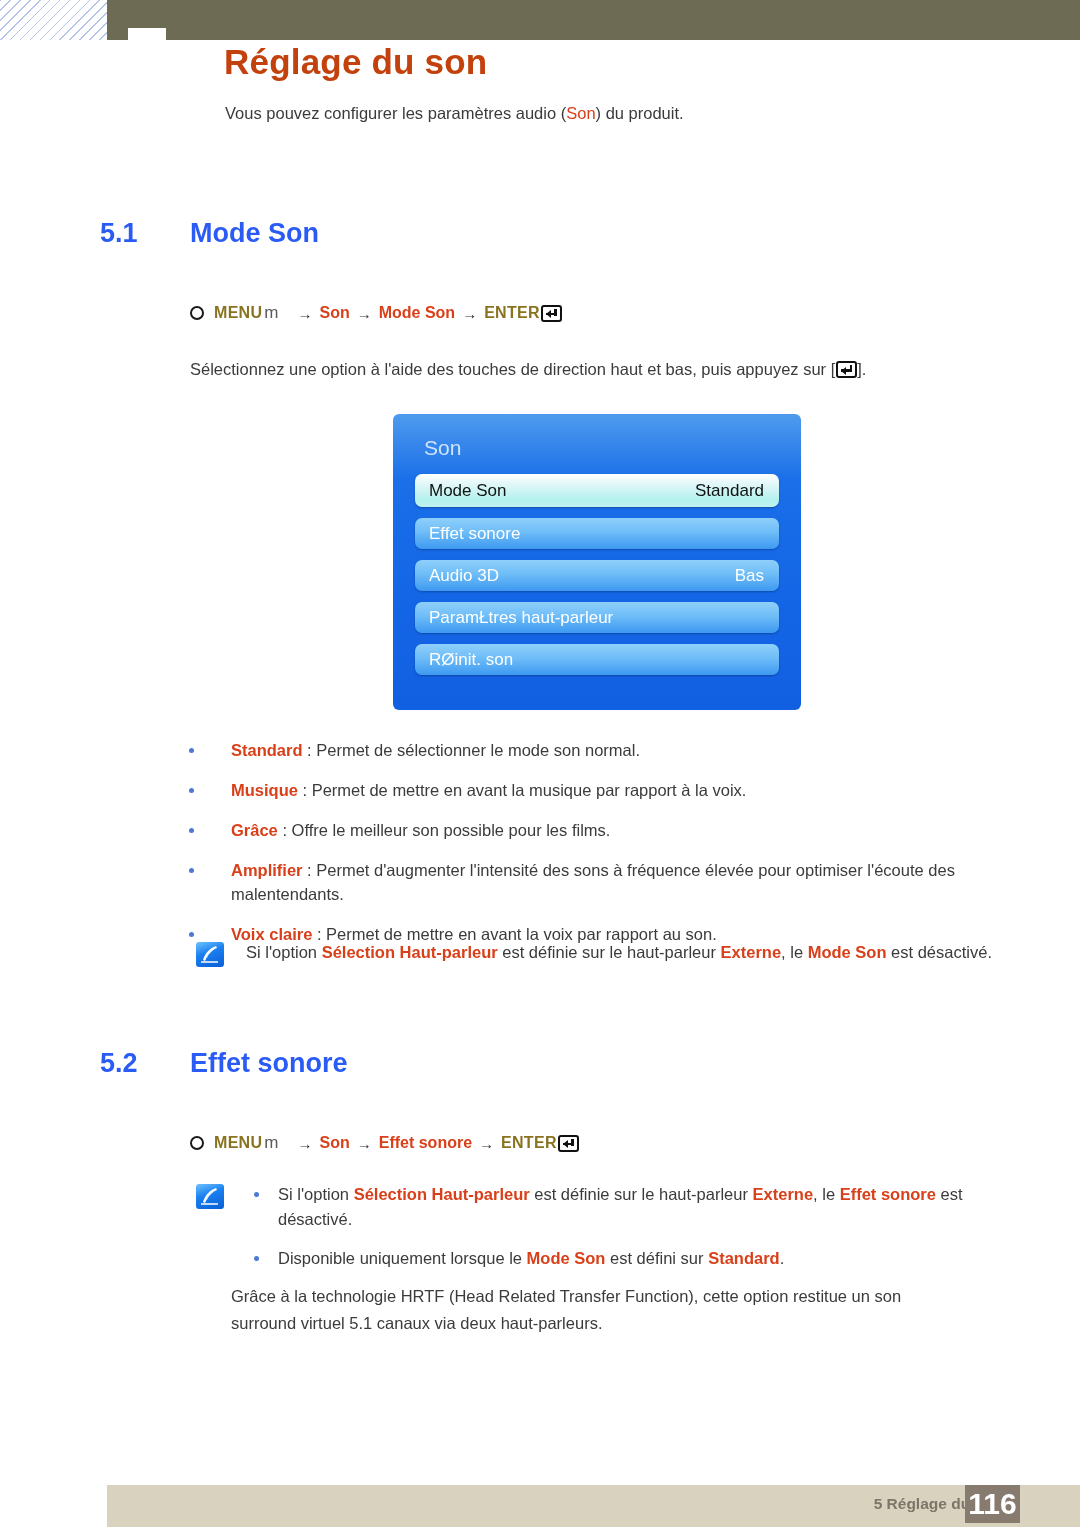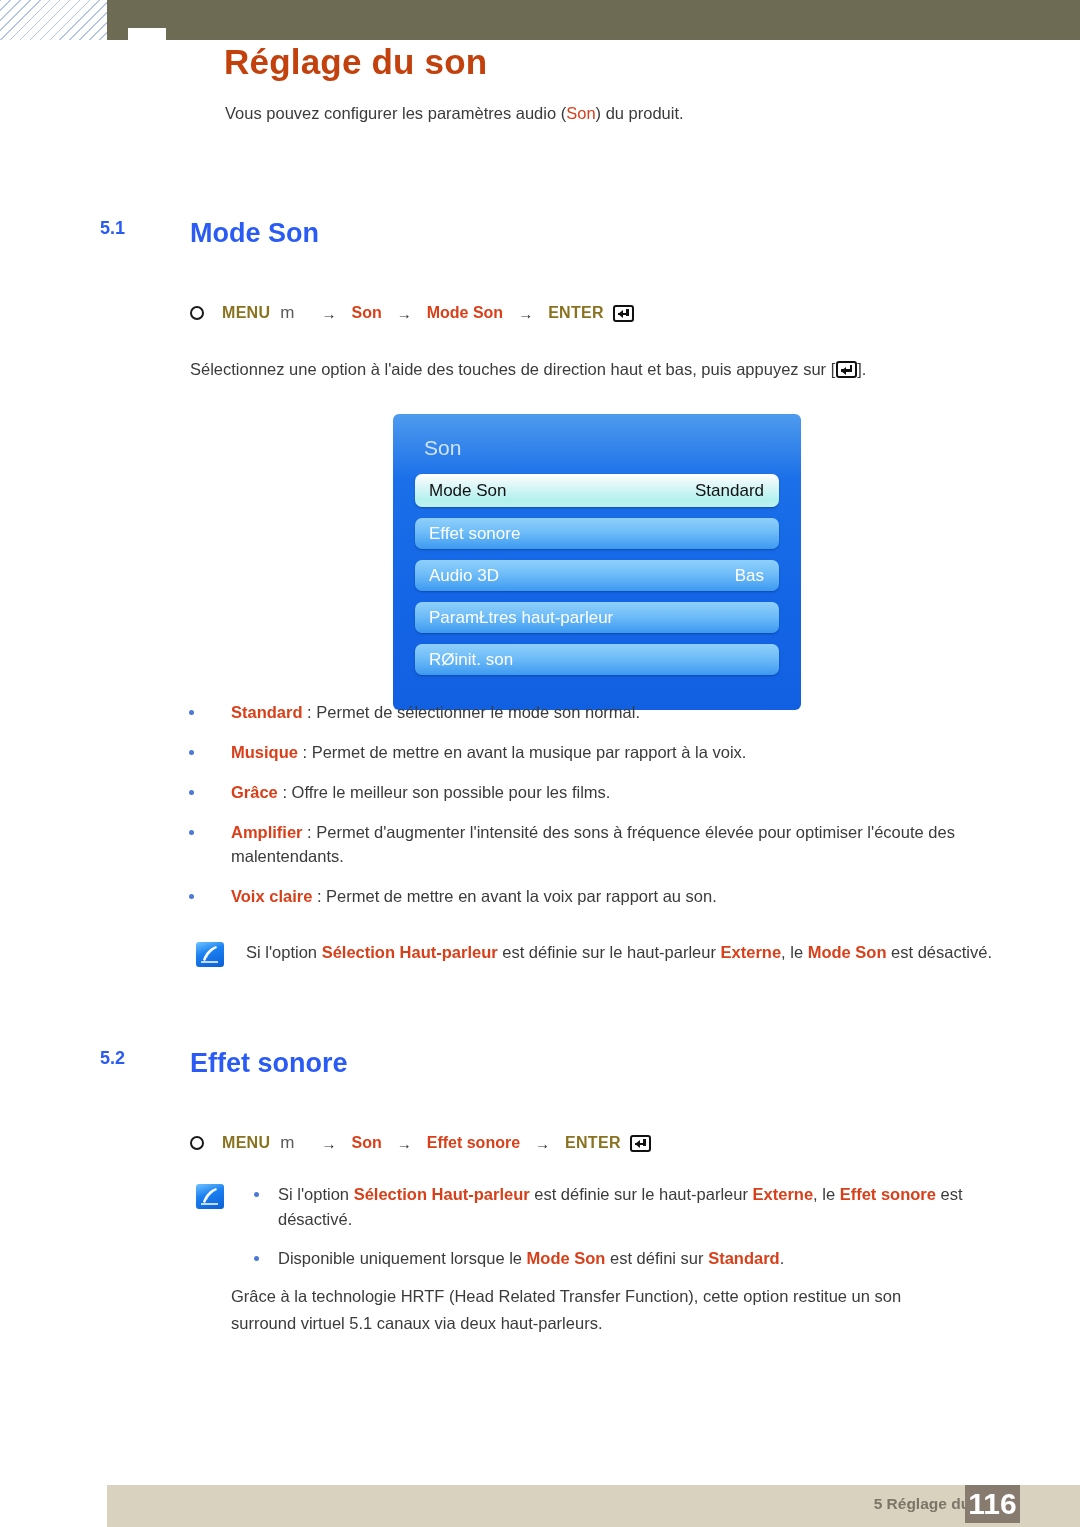--- a/index.html
+++ b/index.html
@@ -60,31 +60,31 @@
 
   .hl { color: #d9401a; font-weight: bold; }
   .hl-plain { color: #d9401a; }
 
   
   .sec-heading {
     position: absolute;
     font-weight: bold;
     color: #2a5bf5;
   }
-  .sec-num { font-size: 18px; }
+  .sec-num { font-size: 27px; }
   .sec-title { font-size: 27px; }
 
   
   .menupath {
     position: absolute;
     font-size: 16px;
     white-space: nowrap;
     display: flex;
     align-items: center;
-    gap: 8px;
+    gap: 0px;
   }
   .circ-o {
     display: inline-block;
     width: 14px; height: 14px;
     border: 2px solid #1a1a1a;
     border-radius: 50%;
     margin-right: 10px;
     vertical-align: middle;
   }
   .key-olive {
@@ -324,21 +324,21 @@
     <span>ParamŁtres haut-parleur</span>
     <span class="val"></span>
   </div>
 
   <div class="osd-row normal">
     <span>RØinit. son</span>
     <span class="val"></span>
   </div>
 </div>
 
-<div class="blist" style="left:185px; top:700px; width:830px;">
+<div class="blist" style="left:185px; top:738px; width:830px;">
   <div class="bitem">
     <span class="hl">Standard</span><span> : Permet de sélectionner le mode son normal.</span>
   </div>
   <div class="bitem">
     <span class="hl">Musique</span><span> : Permet de mettre en avant la musique par rapport à la voix.</span>
   </div>
   <div class="bitem">
     <span class="hl">Grâce</span><span> : Offre le meilleur son possible pour les films.</span>
   </div>
   <div class="bitem">

